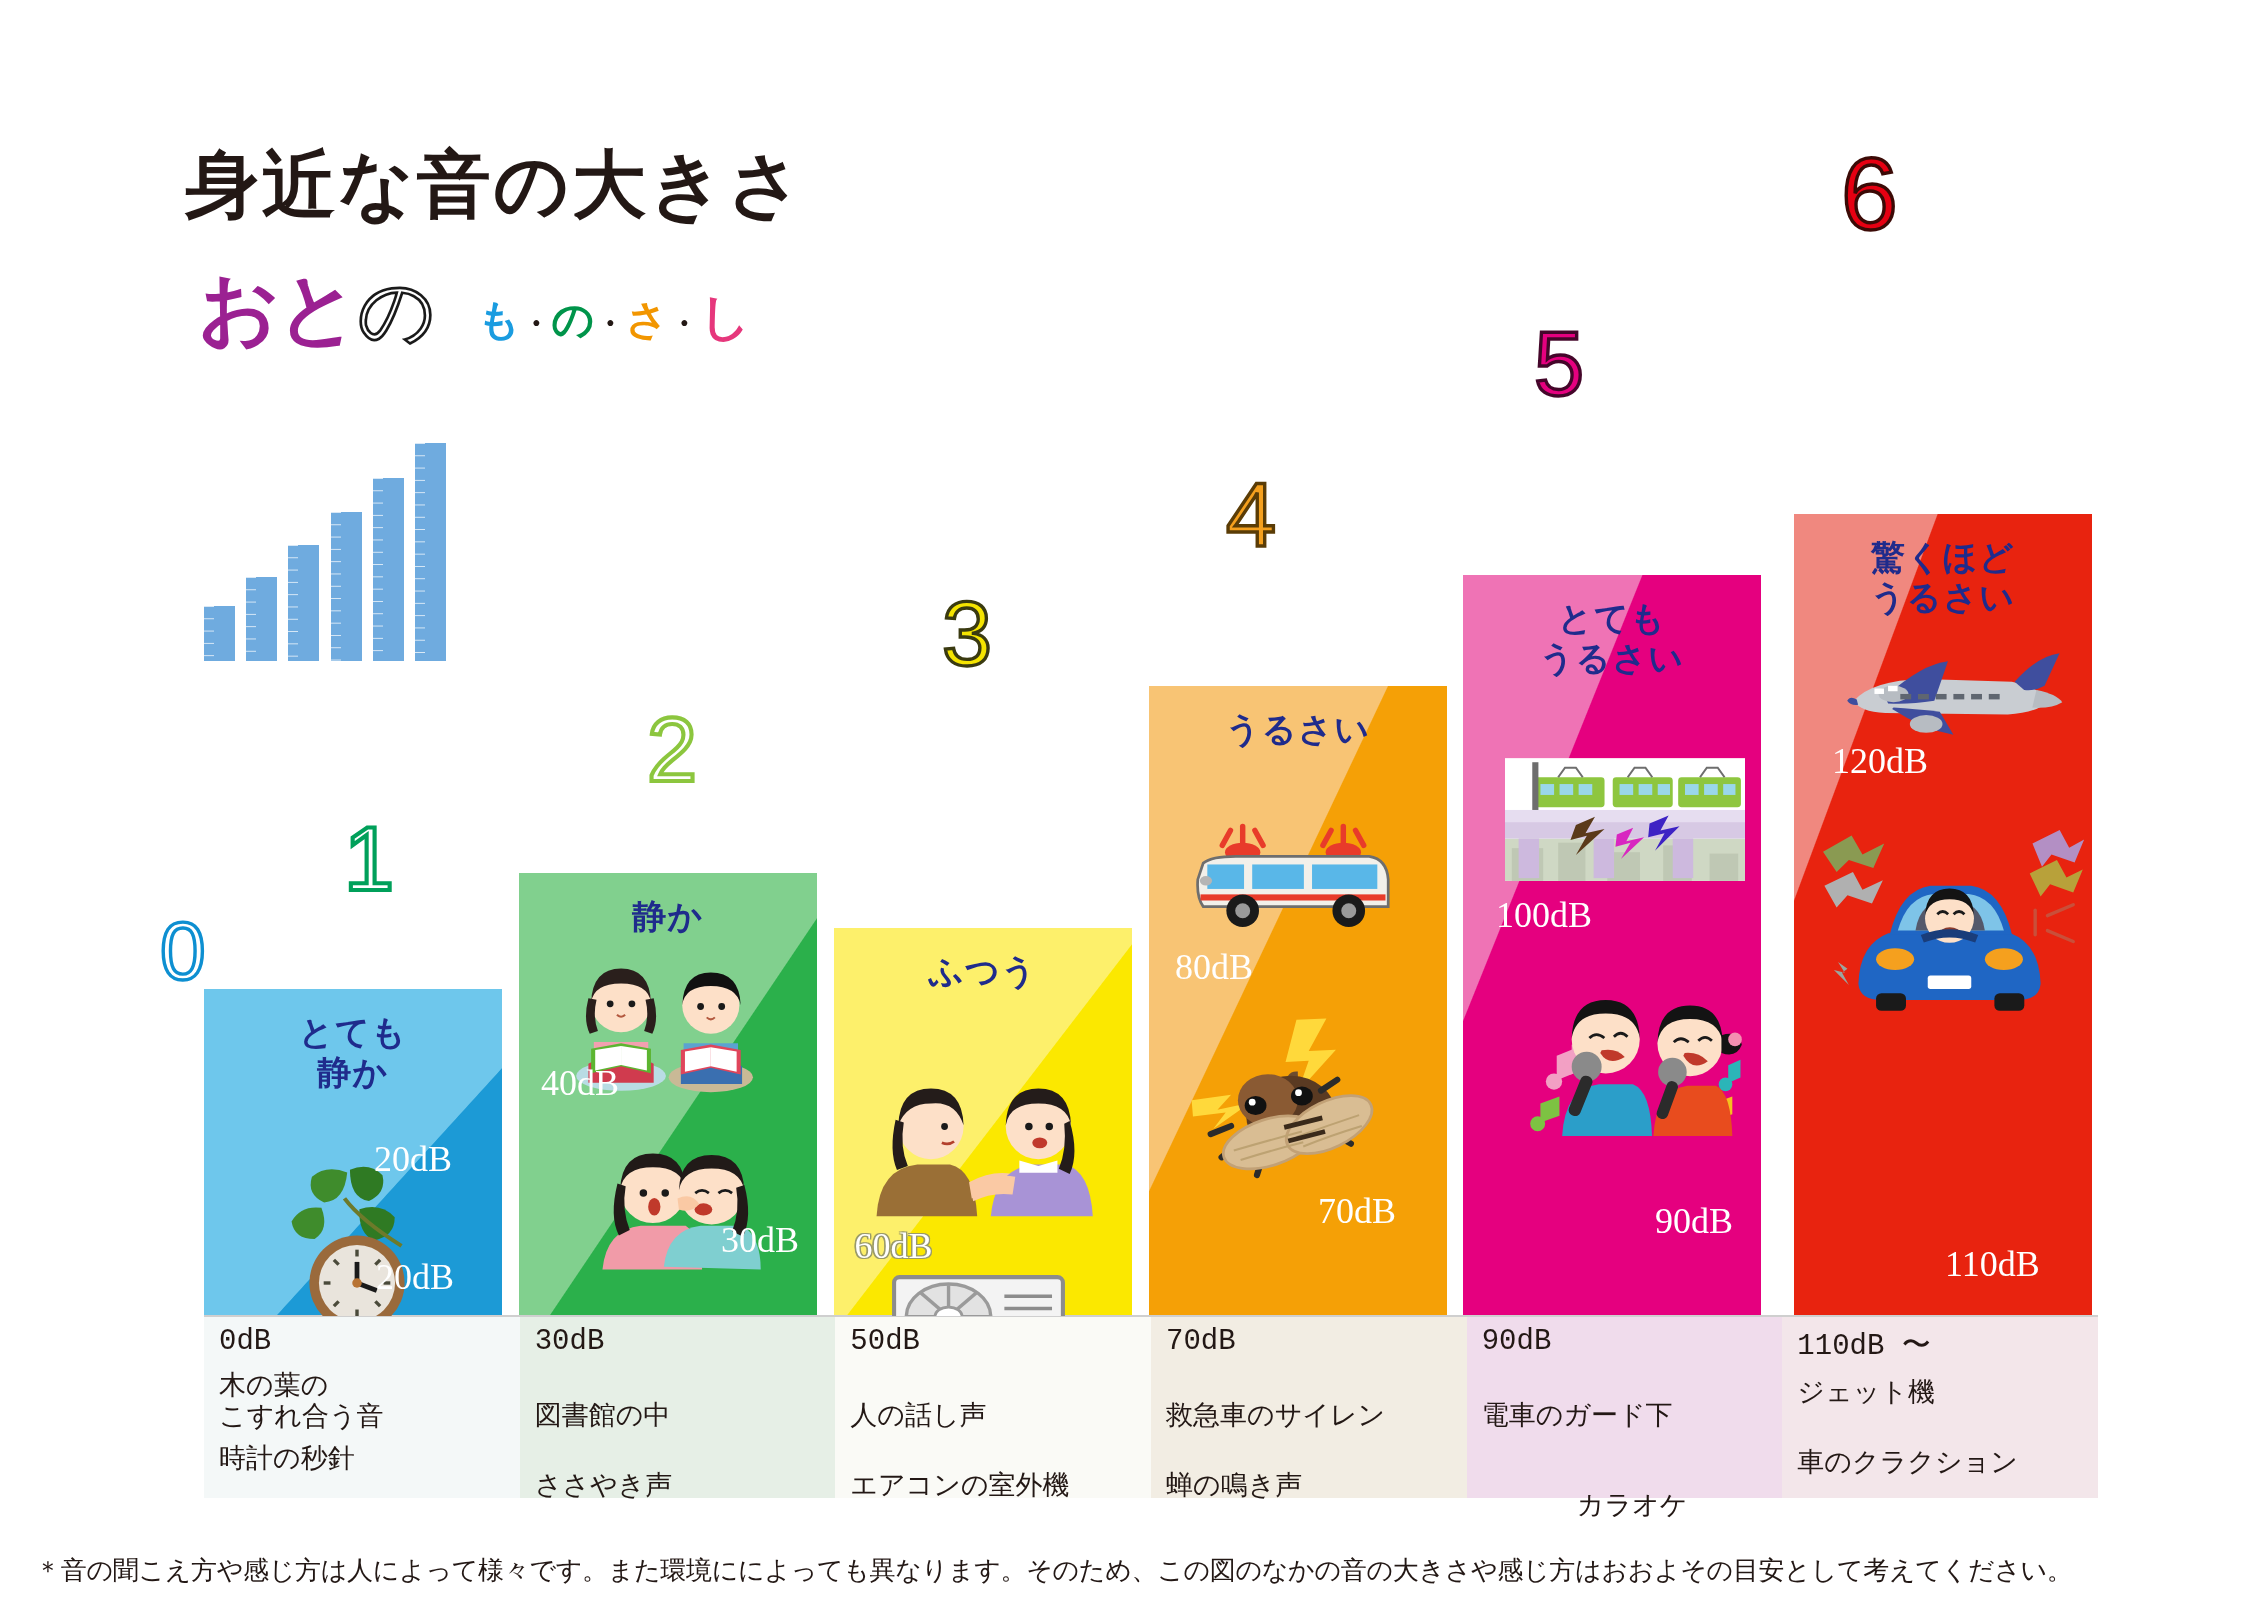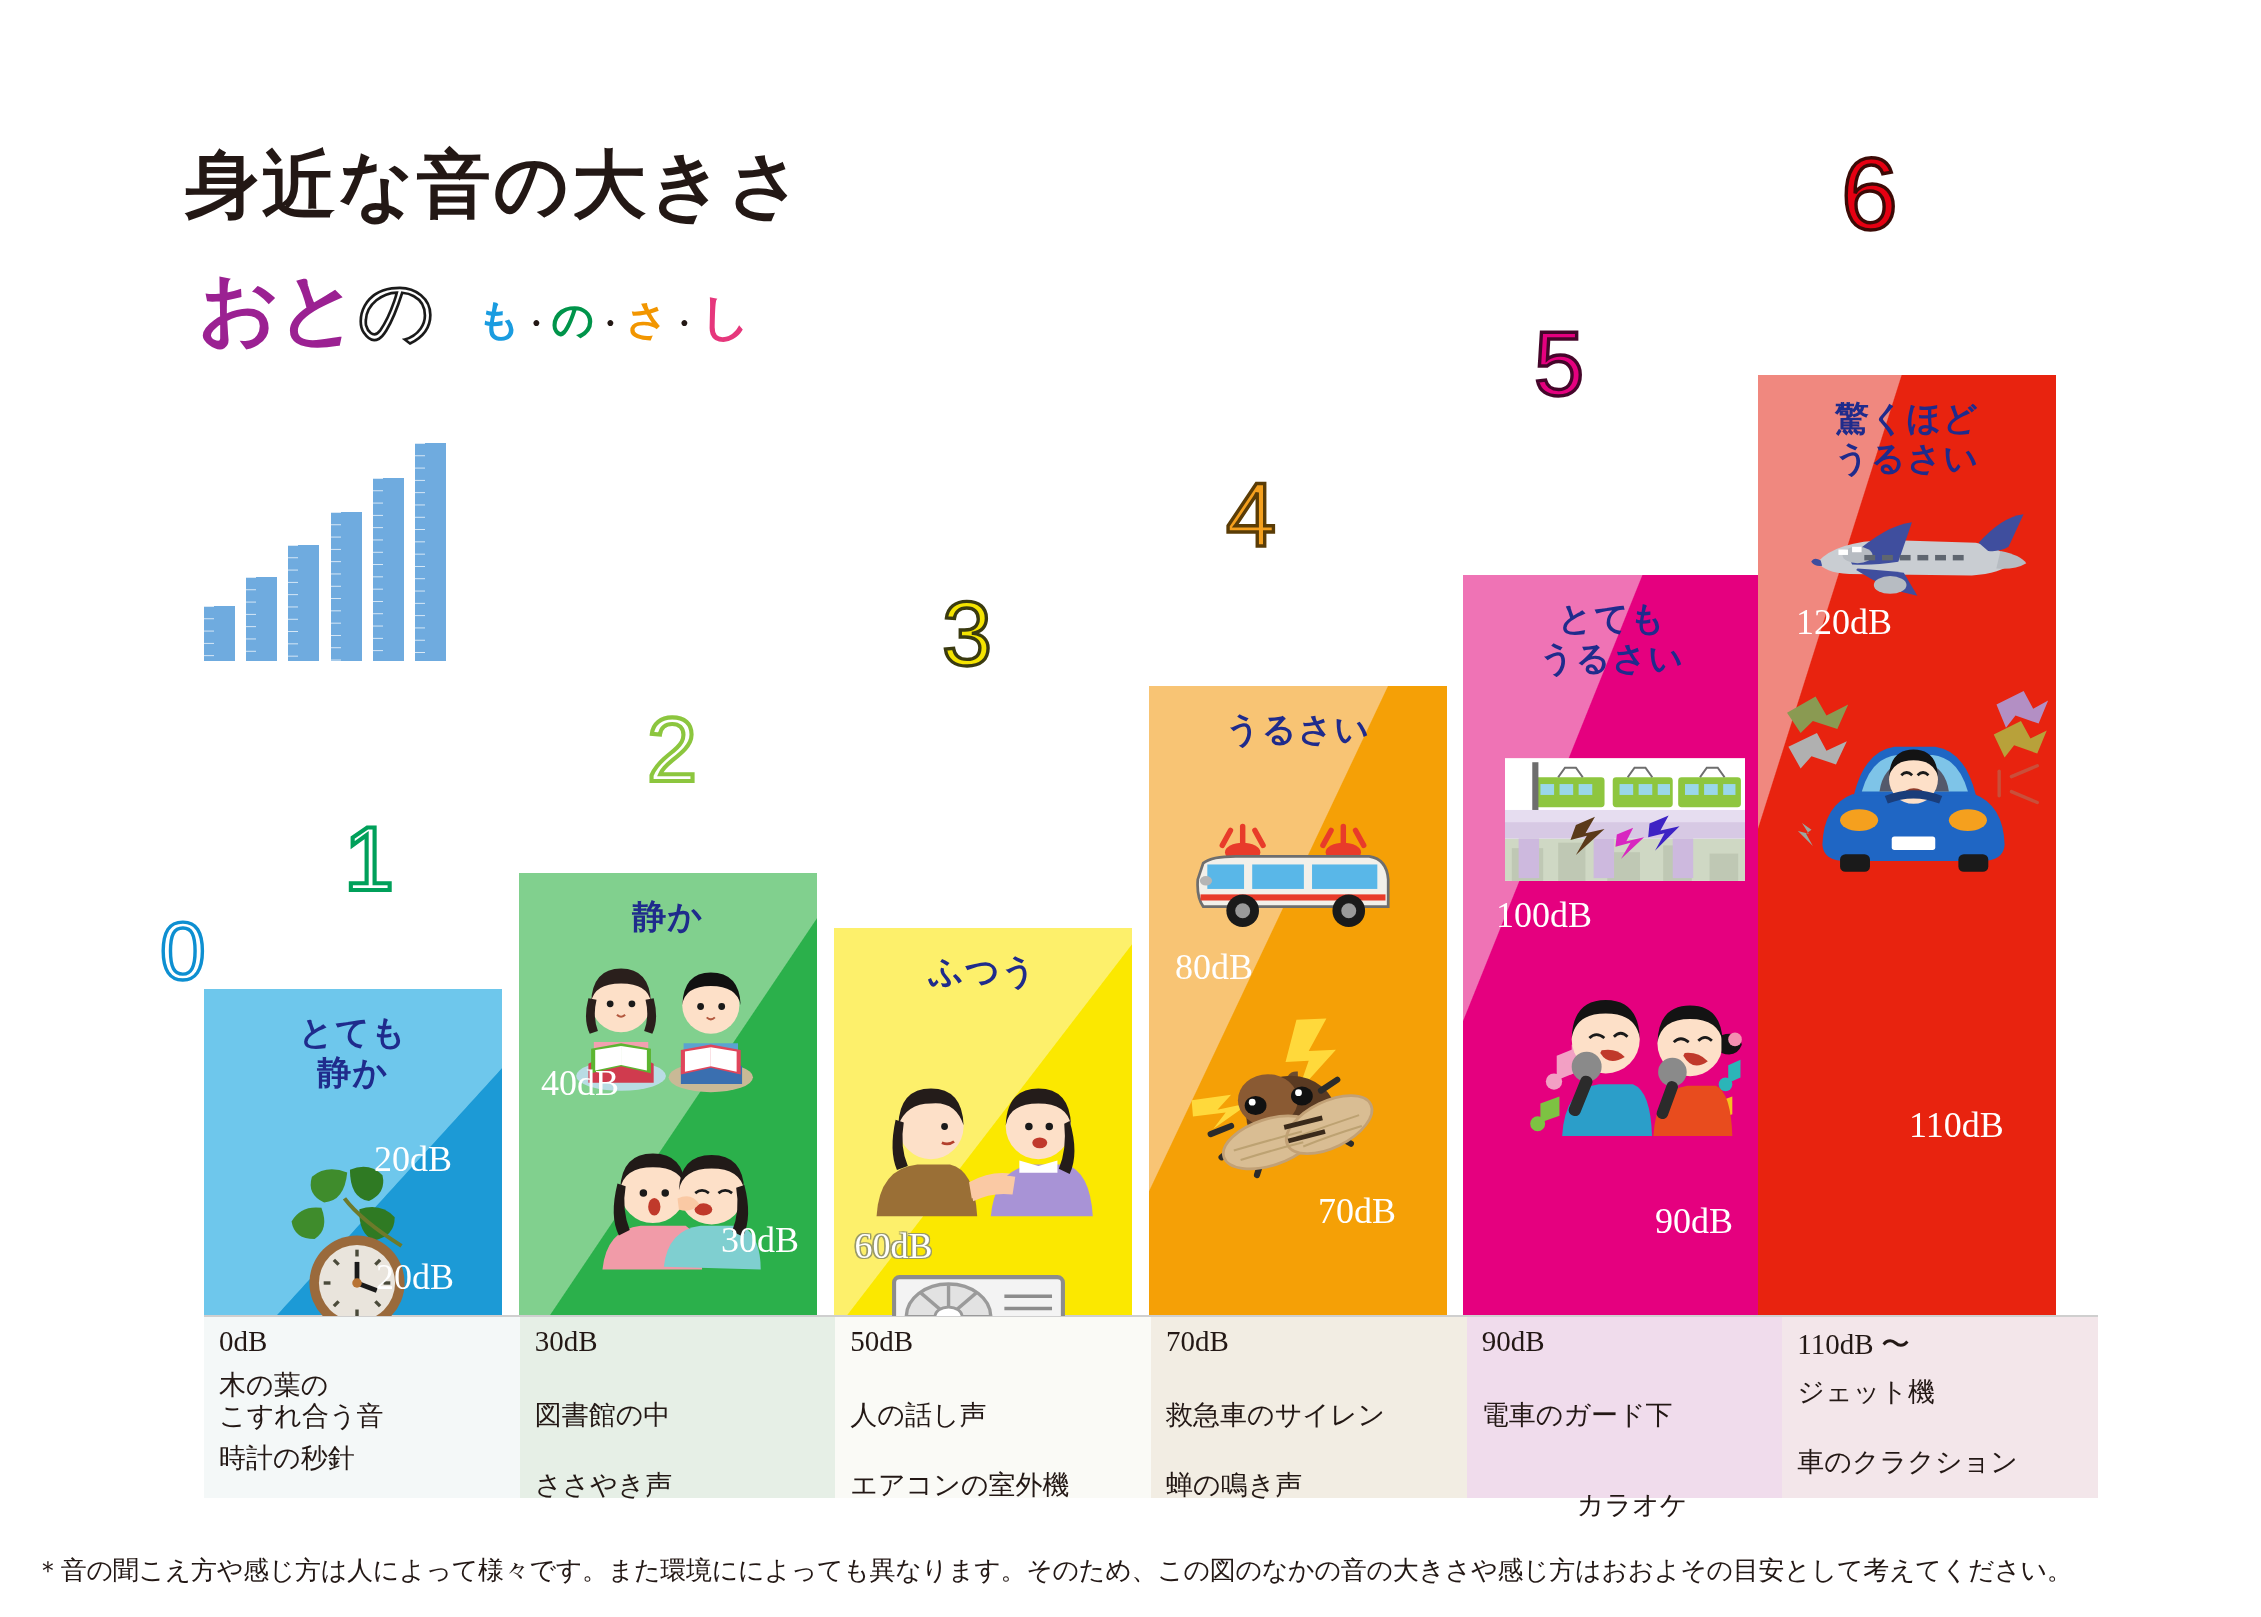--- a/index.html
+++ b/index.html
@@ -50,21 +50,21 @@
   .db.outline { color:#ffffff; text-shadow:-1.4px -1.4px 0 #9a9a6a,1.4px -1.4px 0 #9a9a6a,-1.4px 1.4px 0 #9a9a6a,1.4px 1.4px 0 #9a9a6a; }
   .step-num {
     position:absolute; font-size:90px; font-weight:300; z-index:6;
     font-family:"Liberation Sans",sans-serif; line-height:1;
   }
   .art { position:absolute; z-index:3; }
 
   
   #table { position:absolute; left:204px; bottom:119px; width:1894px; height:181px; display:flex; }
   #table .tcol { flex:1 1 0; padding:8.2px 0 0 15px; position:relative; }
-  #table .trange { font-size:29px; color:#231815; font-family:Liberation Serif, serif; }
+  #table .trange { font-size:29px; color:#231815; font-family:Liberation Mono, monospace; }
   #table .titem { font-size:27px; color:#231815; line-height:1.18; margin-top:12.3px; white-space:nowrap; }
   #table .titem.two { line-height:1.12; }
   #topline { position:absolute; left:204px; bottom:300px; width:1894px; height:2px; background:#cfcfcf; }
 
   
   #footnote {
     position:absolute; left:35px; bottom:29px; width:2201px;
     font-size:26px; color:#231815; white-space:nowrap;
     letter-spacing:-0.3px;
   }
@@ -384,21 +384,21 @@
       <path d="M248 88 Q258 78 270 88" stroke="#1a1a1a" stroke-width="4" fill="none"></path>
       <path d="M284 86 Q294 76 304 86" stroke="#1a1a1a" stroke-width="4" fill="none"></path>
       <path d="M262 108 Q276 132 298 116 Q284 102 264 104Z" fill="#c0392b"></path>
       <circle cx="246" cy="132" r="21" fill="#8a8a8a"></circle>
         <rect x="230" y="144" width="17" height="58" rx="8" fill="#2b2b2b" transform="rotate(20 238 173)"></rect>
     </svg>
     <div class="db" style="left:192px; top:625px;">90dB</div>
   </div>
 
   <div class="step-num" style="left:1841px; top:143px; color:#e60012; -webkit-text-stroke:3.4px #3b0a06; font-size:102px;">6</div>
-  <div class="col" style="left:1758px; height:941px;">
+  <div class="col" style="left:1794px; height:802px;">
     <div class="grad" style="background:linear-gradient(to bottom right,#f0887f 0%,#f0887f 24%,#e8230f 24.2%,#e8230f 100%);"></div>
     <div class="caption">
       <div>驚くほど</div>
       <div>うるさい</div>
     </div>
 
     <svg class="art" style="left:26px; top:124px;" width="245" height="116" viewBox="0 0 360 170">
       <path d="M50 92 Q76 62 152 60 L282 64 Q320 72 338 92 Q318 110 276 112 L96 110 Q58 108 50 92Z" fill="#c9cdd2"></path>
       <path d="M286 64 Q320 26 352 22 L330 70 Q316 78 300 76Z" fill="#3f4e9e"></path>
       <path d="M96 86 Q150 38 188 34 L168 92 Q130 98 100 96Z" fill="#3f4e9e"></path>

